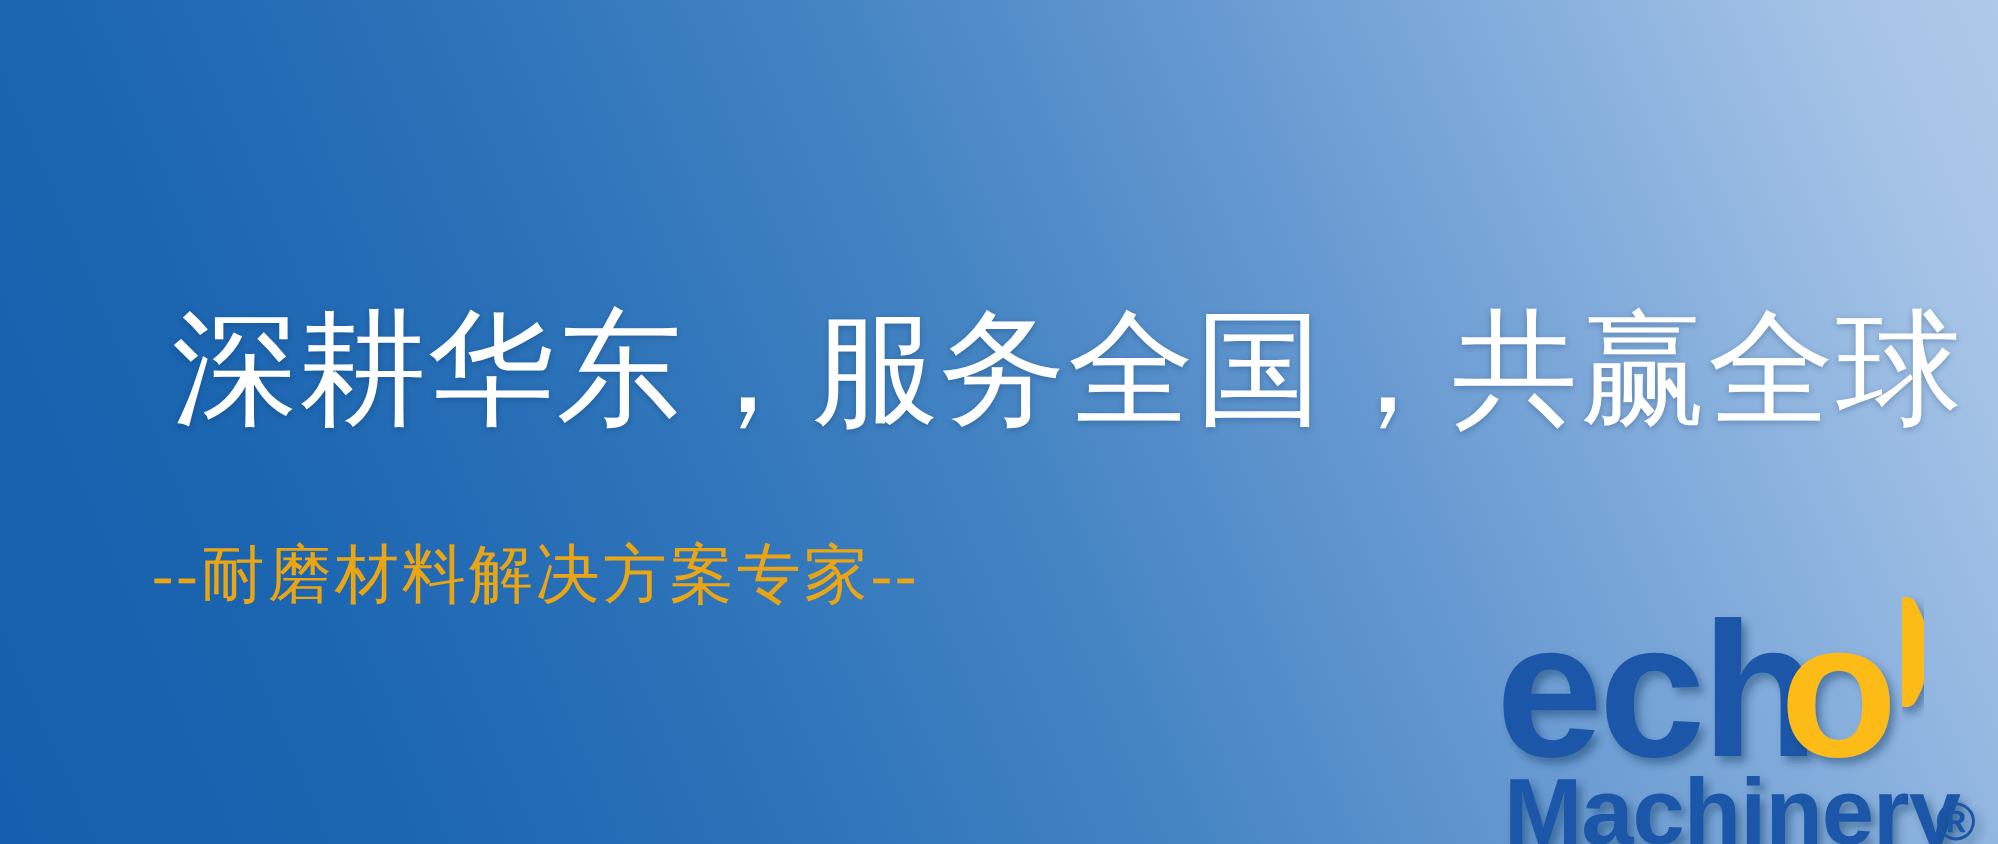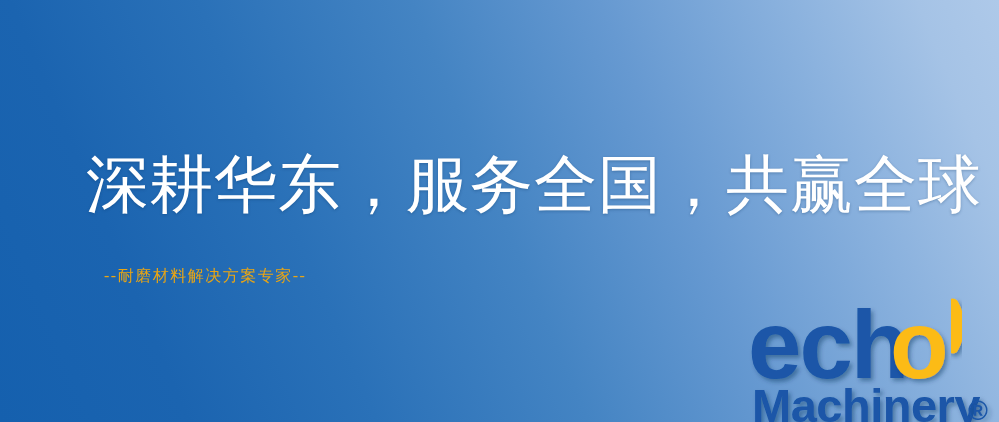--- a/index.html
+++ b/index.html
@@ -39,26 +39,26 @@
     font-weight: 400;
     line-height: 1.18;
     letter-spacing: 1px;
     white-space: nowrap;
     text-shadow: 0 1px 3px rgba(8, 45, 90, 0.30);
   }
 
   
   .subtitle {
     position: absolute;
-    left: 104px;
+    left: 76px;
     top: 266px;
     margin: 0;
     color: #e9a514;
     font-family: "Liberation Serif", "DejaVu Serif", serif;
-    font-size: 16px;
+    font-size: 32px;
     font-weight: 400;
     letter-spacing: 1.5px;
     white-space: nowrap;
   }
 
   
   .logo {
     position: absolute;
     left: 748px;
     top: 288px;

